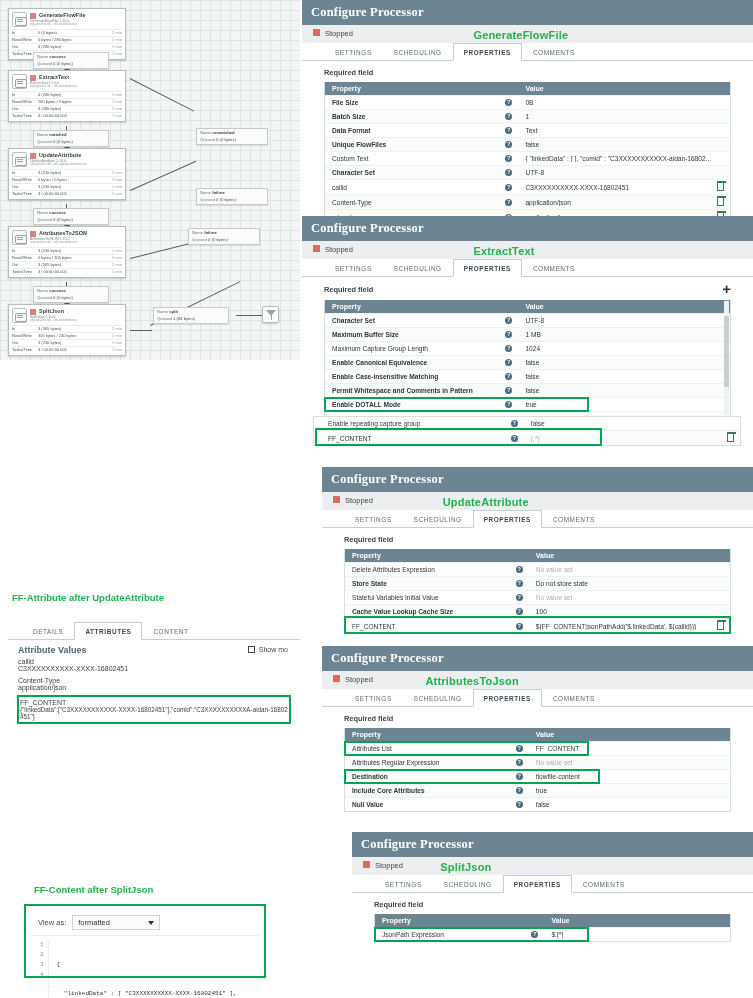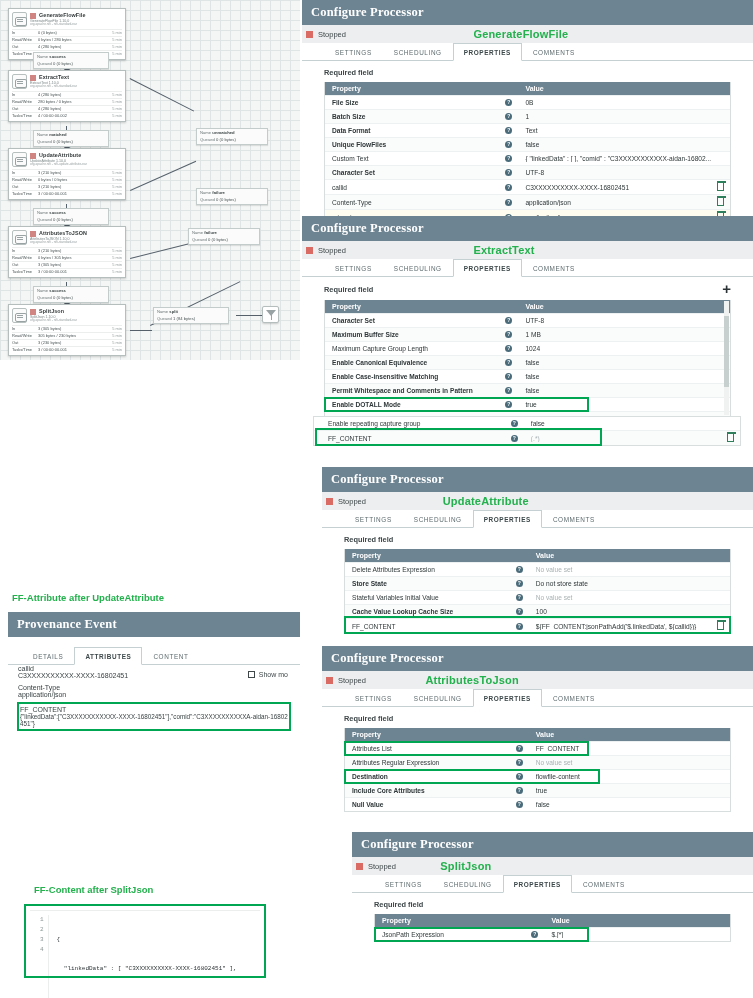--- a/index.html
+++ b/index.html
@@ -85,21 +85,21 @@
   }
 
   
   .dlg { position:absolute; background:#ffffff; }
   .dlg-title {
     background:#6d8493; color:#ffffff; font-size:12.5px; font-weight:bold;
     font-family:"Liberation Serif", serif;
     padding:5px 9px; letter-spacing:.2px;
   }
   .dlg-status {
-    background:#eceeef; padding:4px 4px; display:flex; align-items:center;
+    background:#eceeef; padding:4px 11px; display:flex; 
     position:relative; min-height:18px;
   }
   .stop-sq { width:7px; height:7px; background:#d96a64; margin-right:5px; }
   .stop-txt { font-size:7.5px; color:#3f4749; }
   .proc-label {
     position:absolute; left:38%; font-size:11px; font-weight:bold;
     color:#22b14c; letter-spacing:.2px;
   }
   .tabs { display:flex; border-bottom:1px solid #c5d0d2; padding-left:22px; background:#fff; }
   .tab {
@@ -807,45 +807,52 @@
         <div class="c2">
           <span class="vv">$.[*]</span>
         </div>
       <div class="greenbox" style="position:absolute; left:0; top:0; width:60%; height:100%;"></div>
       </div>
   </div>
 </div>
 
 <div class="cap" style="left:12px; top:592px;">FF-Attribute after UpdateAttribute</div>
 <div class="dlg" style="left:8px; top:612px; width:292px; height:140px;">
-  <div class="dlg-title">Provenance Event</div>
   <div class="tabs" style="padding-left:14px; margin-top:10px;">
     <div class="tab">DETAILS</div>
     <div class="tab on">ATTRIBUTES</div>
     <div class="tab">CONTENT</div>
   </div>
   <div class="attrblock" style="position:relative;">
+    <div class="attr-title">Attribute Values</div>
     <div class="showmore" style="top:6px;">
       <span class="cb"></span>
       <span>Show mo</span>
     </div>
     <div class="akey">callid</div>
     <div class="aval">C3XXXXXXXXXX-XXXX-16802451</div>
     <div class="akey">Content-Type</div>
     <div class="aval">application/json</div>
     <div class="greenbox" style="position:relative; padding:3px 2px;">
       <div class="akey">FF_CONTENT</div>
       <div class="aval" style="margin-bottom:0; font-size:6.3px;">{"linkedData":["C3XXXXXXXXXXX-XXXX-16802451"],"comid":"C3XXXXXXXXXXA-aidan-16802451"}</div>
     </div>
   </div>
 </div>
 
 <div class="cap" style="left:34px; top:884px;">FF-Content after SplitJson</div>
 <div class="greenbox" style="position:absolute; left:25px; top:905px; width:240px; height:72px;">
   <div class="viewer" style="margin:5px; height:62px; border:none;">
+    <div class="vbar">
+      <span>View as:</span>
+      <span class="vselect">
+        <span class="cv">formatted</span>
+        <span class="chev"></span>
+      </span>
+    </div>
     <div class="code">
       <div class="gutter">
         <div>1</div>
         <div>2</div>
         <div>3</div>
         <div>4</div>
       </div>
       <div class="codetext">
         <div>{</div>
         <div>  "linkedData" : [ "C3XXXXXXXXXX-XXXX-16802451" ],</div>

